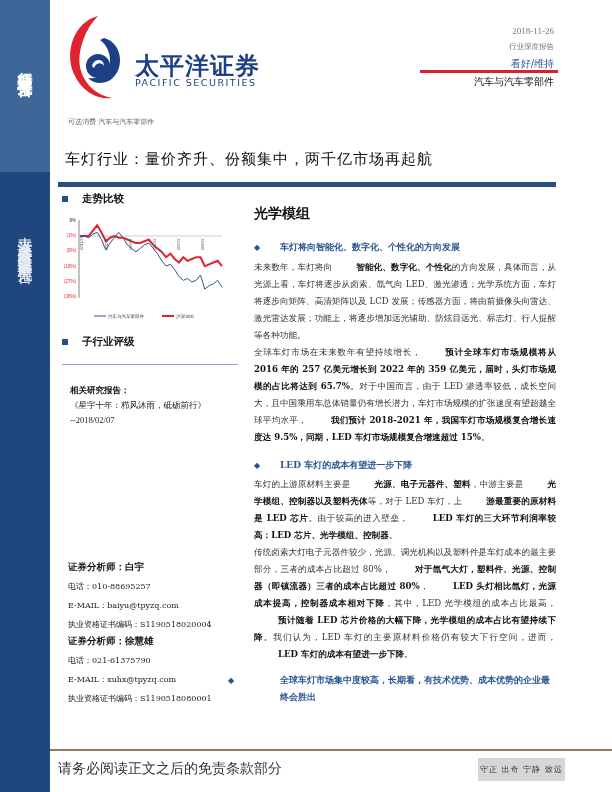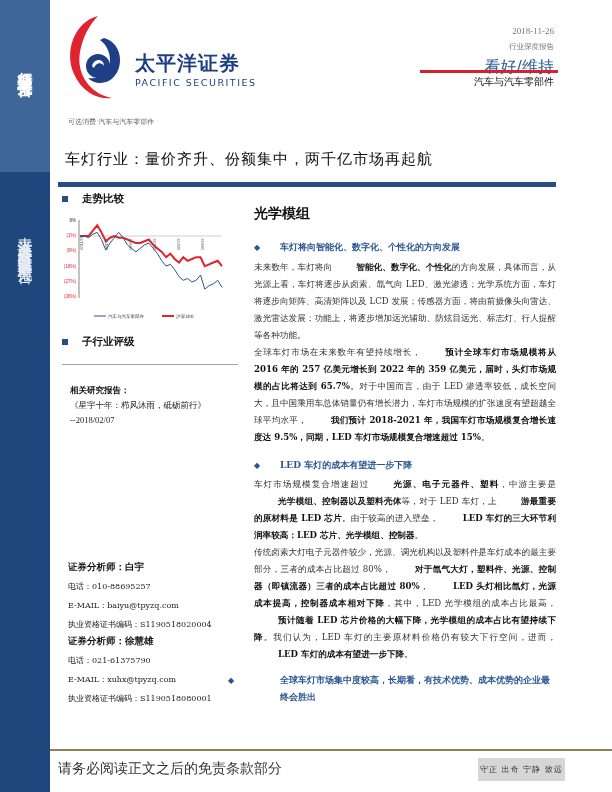--- a/index.html
+++ b/index.html
@@ -9,29 +9,29 @@
   
   .sidebar-top { position: absolute; left: 0; top: 0; width: 50px; height: 172px; background: #3e6699; }
   .sidebar-bottom { position: absolute; left: 0; top: 172px; width: 50px; height: 620px; background: #1f477e; }
   .vtext { position: absolute; left: 0; width: 50px; text-align: center; color: #fff; writing-mode: vertical-rl; text-orientation: upright; }
   .vtext.top { top: 60px; font-size: 15px; font-weight: bold; letter-spacing: 2px; line-height: 50px; }
   .vtext.bottom { top: 225px; font-size: 15px; letter-spacing: 2px; line-height: 50px; color: #e8eef6; }
 
   
   .logo { position: absolute; left: 64px; top: 12px; width: 220px; height: 90px; }
   .logo-mark { position: absolute; left: 0; top: 0; width: 60px; height: 90px; }
-  .logo-cn { position: absolute; left: 71px; top: 38px; font-family: "DejaVu Sans", "Liberation Sans", sans-serif; font-weight: bold; font-size: 20px; color: #1e3f86; letter-spacing: 1px; }
+  .logo-cn { position: absolute; left: 71px; top: 38px; font-family: "DejaVu Sans", "Liberation Sans", sans-serif; font-weight: bold; font-size: 24px; color: #1e3f86; letter-spacing: 1px; }
   .logo-en { position: absolute; left: 71px; top: 65px; font-family: "DejaVu Sans", "Liberation Sans", sans-serif; font-size: 9.5px; color: #1e3f86; letter-spacing: 1.5px; }
 
   .category { position: absolute; left: 68px; top: 117px; font-family: "DejaVu Sans", "Liberation Sans", sans-serif; font-size: 7px; color: #666; }
 
   .hdr-right { position: absolute; right: 58px; text-align: right; font-family: "DejaVu Sans", "Liberation Sans", sans-serif; }
   .hdr-date { top: 26px; font-family: "Liberation Serif", serif; font-size: 9px; color: #777; }
   .hdr-type { top: 42px; font-size: 7.5px; color: #777; }
-  .hdr-rating { top: 57px; font-size: 16px; color: #2e5c97; }
+  .hdr-rating { top: 57px; font-size: 10px; color: #2e5c97; }
   .red-line { position: absolute; left: 420px; top: 70px; width: 138px; height: 3px; background: #d2232f; }
   .hdr-industry { top: 75px; font-size: 10px; color: #111; }
 
   
   .title { position: absolute; left: 65px; top: 150px; font-size: 15px; color: #111; letter-spacing: 1px; }
   .title-bar { position: absolute; left: 58px; top: 182px; width: 498px; height: 5px; background: #274f85; }
 
   
   .sec-head { position: absolute; left: 62px; font-size: 10.5px; font-weight: bold; color: #111; }
   .sq { display: inline-block; width: 6px; height: 6px; background: #274f85; margin-right: 14px; vertical-align: middle; }
@@ -146,21 +146,21 @@
 <div class="bullet" style="top:241px">
   <span class="dia">◆</span><span>车灯将向智能化、数字化、个性化的方向发展</span>
 </div>
 <div class="para" style="top:259px"><span>未来数年，车灯将向</span><b>智能化、数字化、个性化</b><span>的方向发展，具体而言，从光源上看，车灯将逐步从卤素、氙气向 LED、激光渗透；光学系统方面，车灯将逐步向矩阵、高清矩阵以及 LCD 发展；传感器方面，将由前摄像头向雷达、激光雷达发展；功能上，将逐步增加远光辅助、防炫目远光、标志灯、行人提醒等各种功能。</span></div>
 
 <div class="para" style="top:344px"><span>全球车灯市场在未来数年有望持续增长，</span><b>预计全球车灯市场规模将从 2016 年的 257 亿美元增长到 2022 年的 359 亿美元，届时，头灯市场规模的占比将达到 65.7%</b><span>。对于中国而言，由于 LED 渗透率较低，成长空间大，且中国乘用车总体销量仍有增长潜力，车灯市场规模的扩张速度有望超越全球平均水平，</span><b>我们预计 2018-2021 年，我国车灯市场规模复合增长速度达 9.5%，同期，LED 车灯市场规模复合增速超过 15%</b><span>。</span></div>
 
 <div class="bullet" style="top:459px">
   <span class="dia">◆</span><span>LED 车灯的成本有望进一步下降</span>
 </div>
-<div class="para" style="top:476px"><span>车灯市场规模复合增速超过</span><b>光源、电子元器件、塑料</b><span>，中游主要是</span><b>光学模组、控制器以及塑料壳体</b><span>等，对于 LED 车灯，上</span><b>游最重要的原材料是 LED 芯片</b><span>。由于较高的进入壁垒，</span><b>LED 车灯的三大环节利润率较高：LED 芯片、光学模组、控制器</b><span>。</span></div>
+<div class="para" style="top:476px"><span>车灯的上游原材料主要是</span><b>光源、电子元器件、塑料</b><span>，中游主要是</span><b>光学模组、控制器以及塑料壳体</b><span>等，对于 LED 车灯，上</span><b>游最重要的原材料是 LED 芯片</b><span>。由于较高的进入壁垒，</span><b>LED 车灯的三大环节利润率较高：LED 芯片、光学模组、控制器</b><span>。</span></div>
 
 <div class="para" style="top:544px"><span>传统卤素大灯电子元器件较少，光源、调光机构以及塑料件是车灯成本的最主要部分，三者的成本占比超过 80%，</span><b>对于氙气大灯，塑料件、光源、控制器（即镇流器）三者的成本占比超过 80%</b><span>，</span><b>LED 头灯相比氙灯，光源成本提高，控制器成本相对下降</b><span>，其中，LED 光学模组的成本占比最高，</span><b>预计随着 LED 芯片价格的大幅下降，光学模组的成本占比有望持续下降</b><span>。我们认为，LED 车灯的主要原材料价格仍有较大下行空间，进而，</span><b>LED 车灯的成本有望进一步下降</b><span>。</span></div>
 
 <div class="bullet wrap" style="top:672px">
   <span class="dia">◆</span><span>全球车灯市场集中度较高，长期看，有技术优势、成本优势的企业最终会胜出</span>
 </div>
 
 <div class="footer-rule"></div>
 <div class="footer-left">请务必阅读正文之后的免责条款部分</div>
 <div class="footer-right">守正 出奇 宁静 致远</div>

